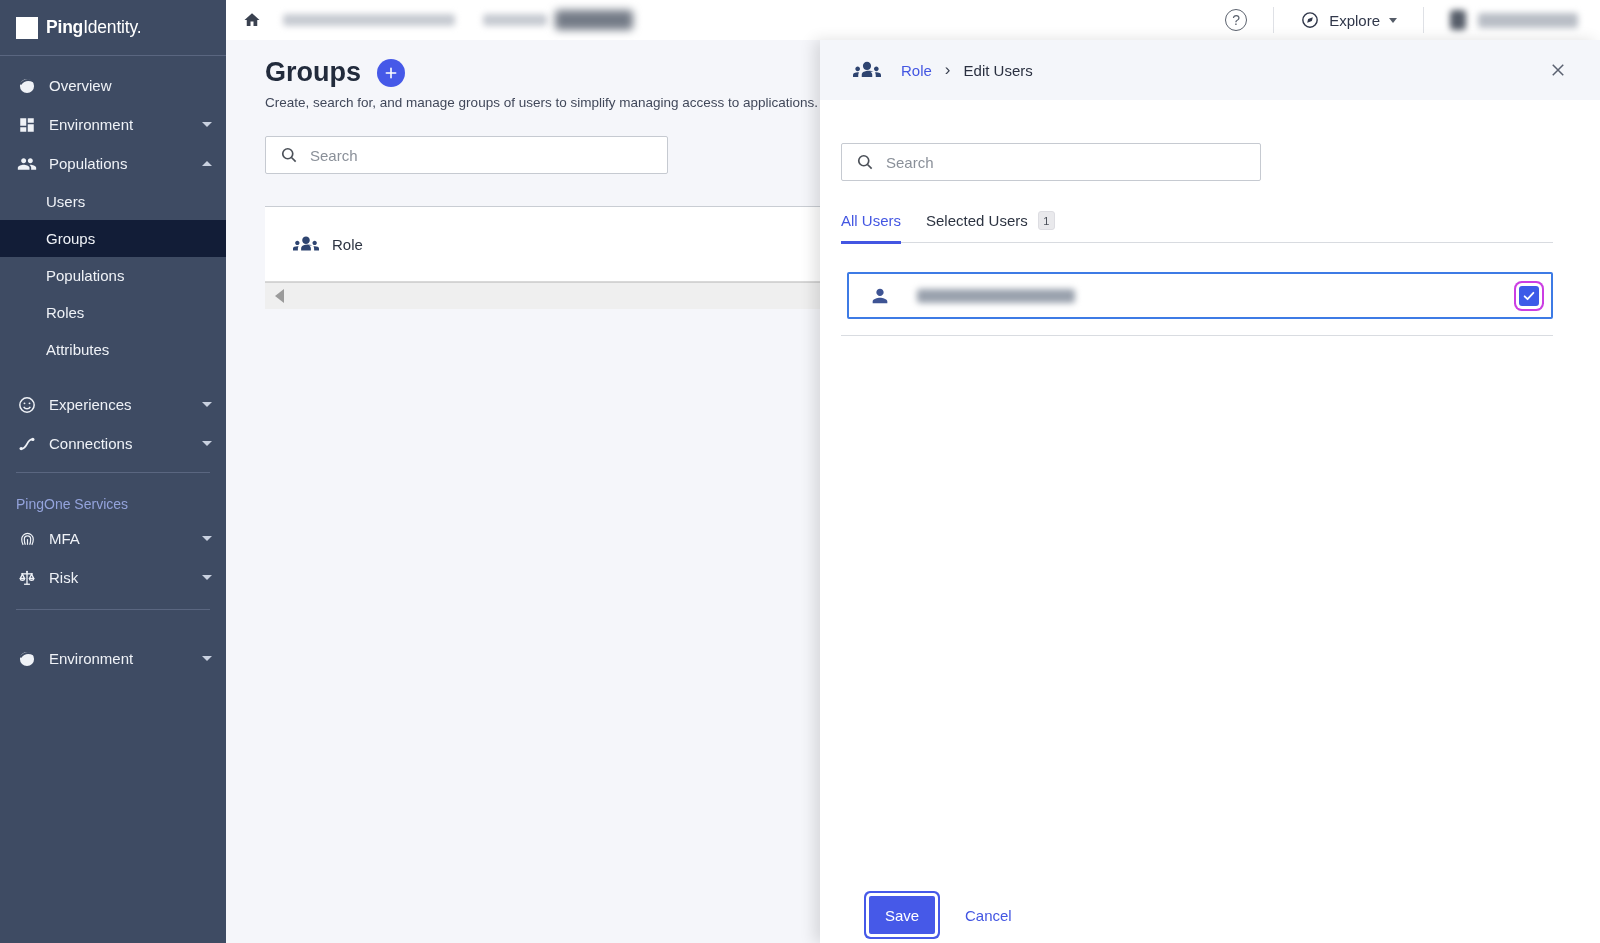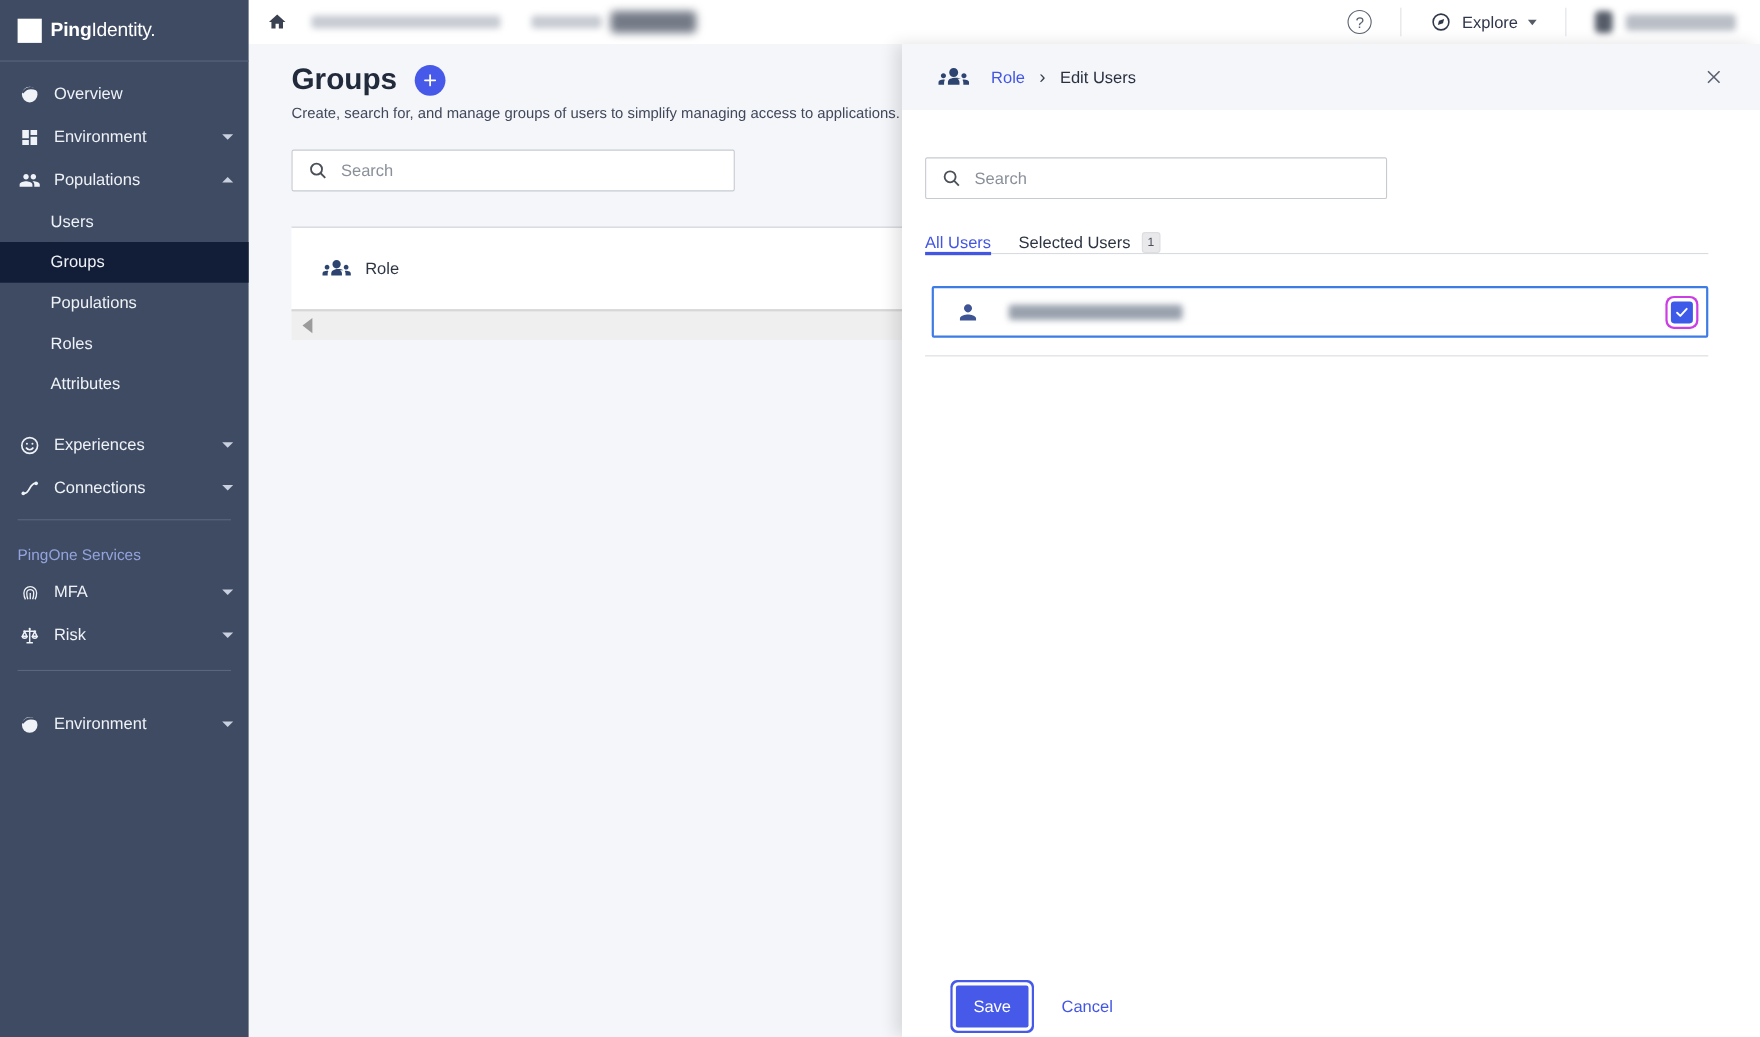--- a/index.html
+++ b/index.html
@@ -60,21 +60,21 @@
   
   .panel { position:absolute; left:820px; top:40px; right:0; bottom:0; background:#FFFFFF; box-shadow:-6px 0 14px rgba(0,0,0,0.12); z-index:10; }
   .panel-header { height:60px; background:#F4F6FA; display:flex; align-items:center; padding:0 33px 0 33px; }
   .pc-link { font-size:15px; color:#4356E2; margin-left:20px; text-decoration:none; cursor:pointer; }
   .pc-sep { font-size:17px; color:#3A4150; margin:0 13px; }
   .pc-current { font-size:15px; color:#2A3040; }
   .close-x { margin-left:auto; cursor:pointer; display:flex; }
   .panel-body { padding:17px 47px 0 21px; position:relative; }
   .panel-search { width:420px; }
   .tabs { display:flex; align-items:flex-end; gap:25px; margin-top:30px; border-bottom:1px solid #D8DBE0; }
-  .tab { font-size:15px; padding-bottom:0; cursor:pointer; display:flex; align-items:center; }
+  .tab { font-size:15px; padding-bottom:12px; cursor:pointer; display:flex; align-items:center; }
   .tab.active { color:#4356E2; border-bottom:3px solid #4356E2; margin-bottom:-1.5px; }
   .tab.inactive { color:#2D3442; }
   .tab-badge { margin-left:10px; min-width:17px; height:19px; background:#E9E9EC; border:1px solid #DDDDE2; border-radius:3px; font-size:11px; color:#4A4F58; display:flex; align-items:center; justify-content:center; padding:0 3px; }
   .user-row { margin-top:29px; margin-left:6px; height:47px; border:2px solid #3D7BE5; border-radius:2px; display:flex; align-items:center; padding:0 12px 0 20px; background:#fff; }
   .user-blob-email { width:158px; height:14px; background:#99A1AD; margin-left:26px; }
   .checkbox { margin-left:auto; width:20px; height:20px; background:#3D5BE8; border-radius:3px; display:flex; align-items:center; justify-content:center; box-shadow:0 0 0 3px #FFFFFF, 0 0 0 5px #CB3EE3; cursor:pointer; }
   .list-divider { margin-top:16px; height:1px; background:#D9DCE1; }
   .panel-footer { position:absolute; left:21px; bottom:9px; display:flex; align-items:center; gap:30px; }
   .save-btn { margin-left:28px; width:66px; height:38px; background:#4659E8; color:#FFFFFF; font-size:15px; border:none; border-radius:2px; cursor:pointer; font-family:"Liberation Sans", sans-serif; box-shadow:0 0 0 3px #FFFFFF, 0 0 0 5px #4659E8; }
   .cancel-link { font-size:15px; color:#4356E2; text-decoration:none; cursor:pointer; }

